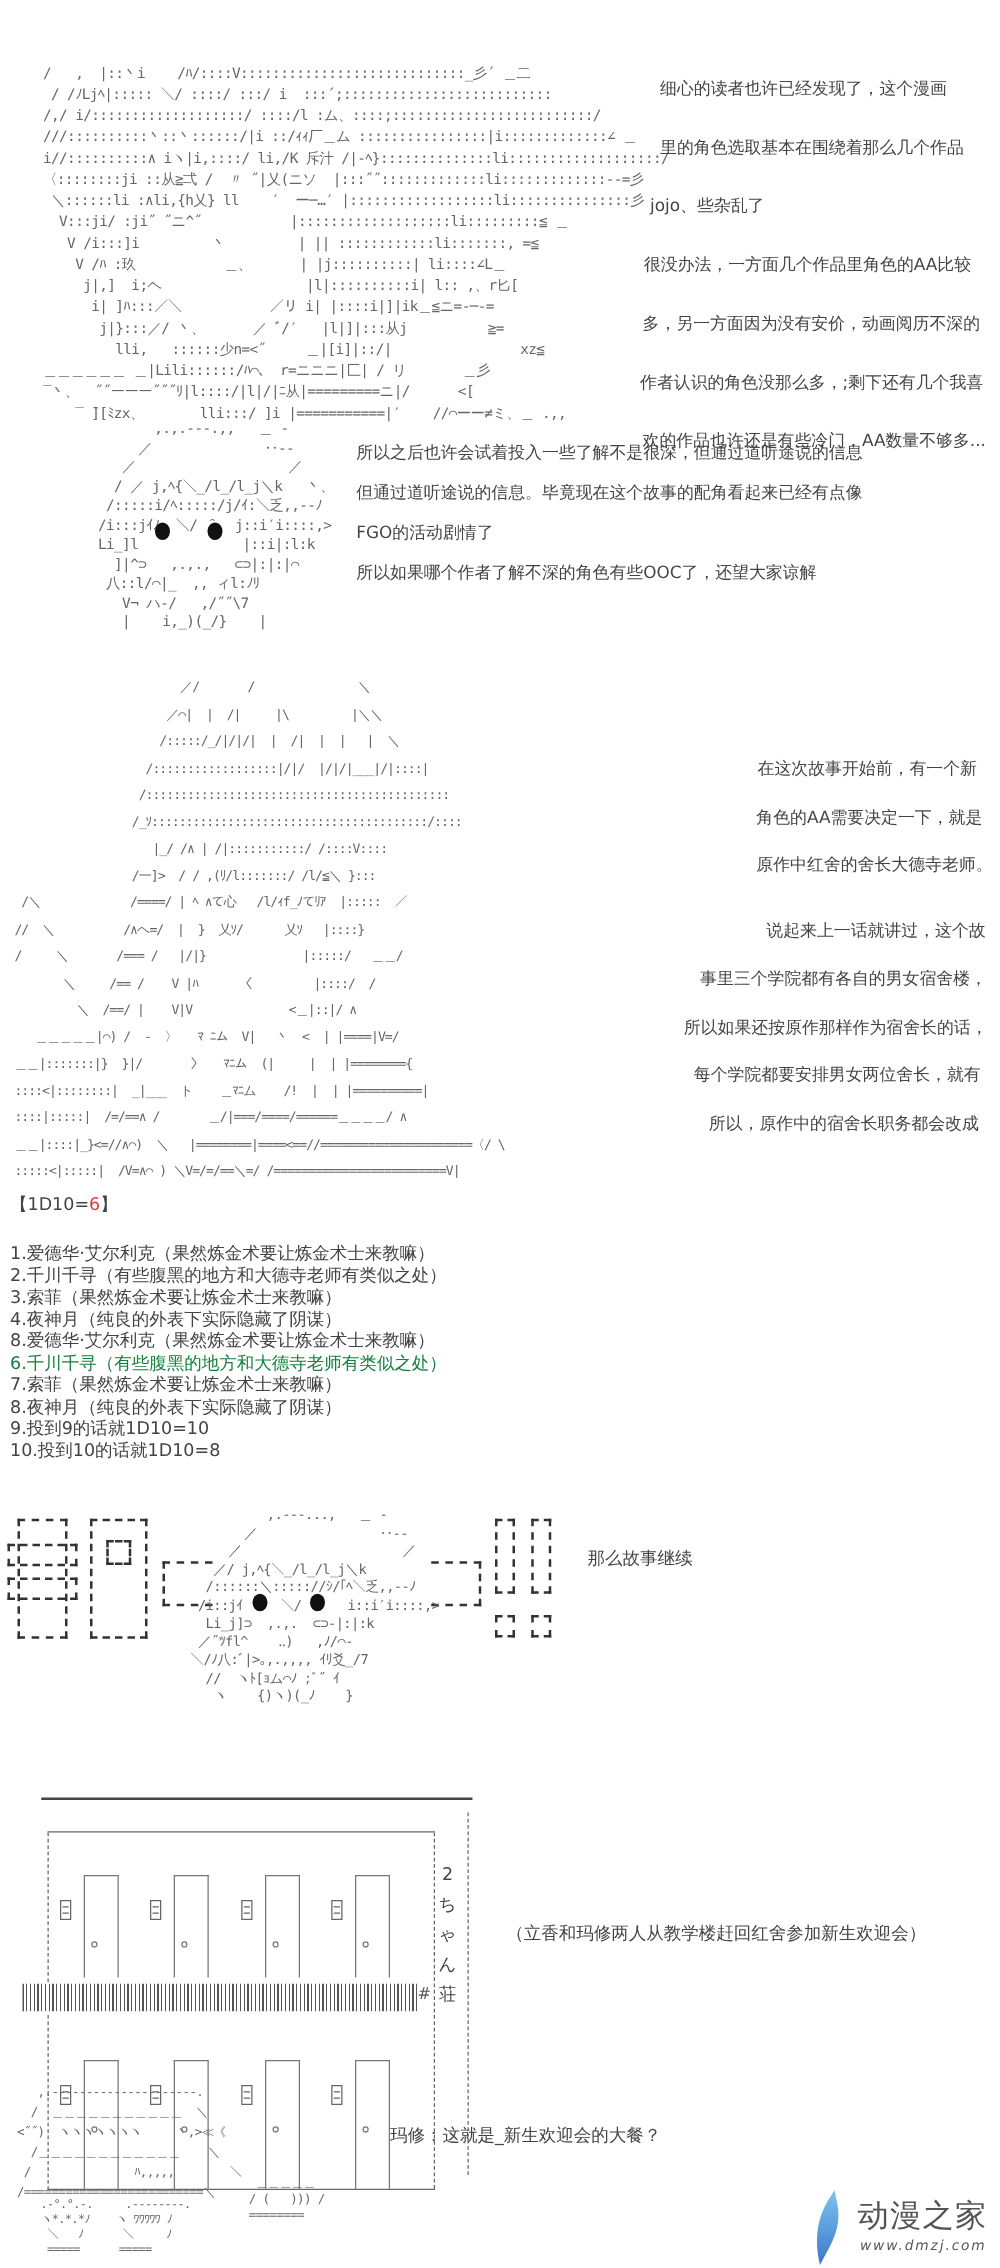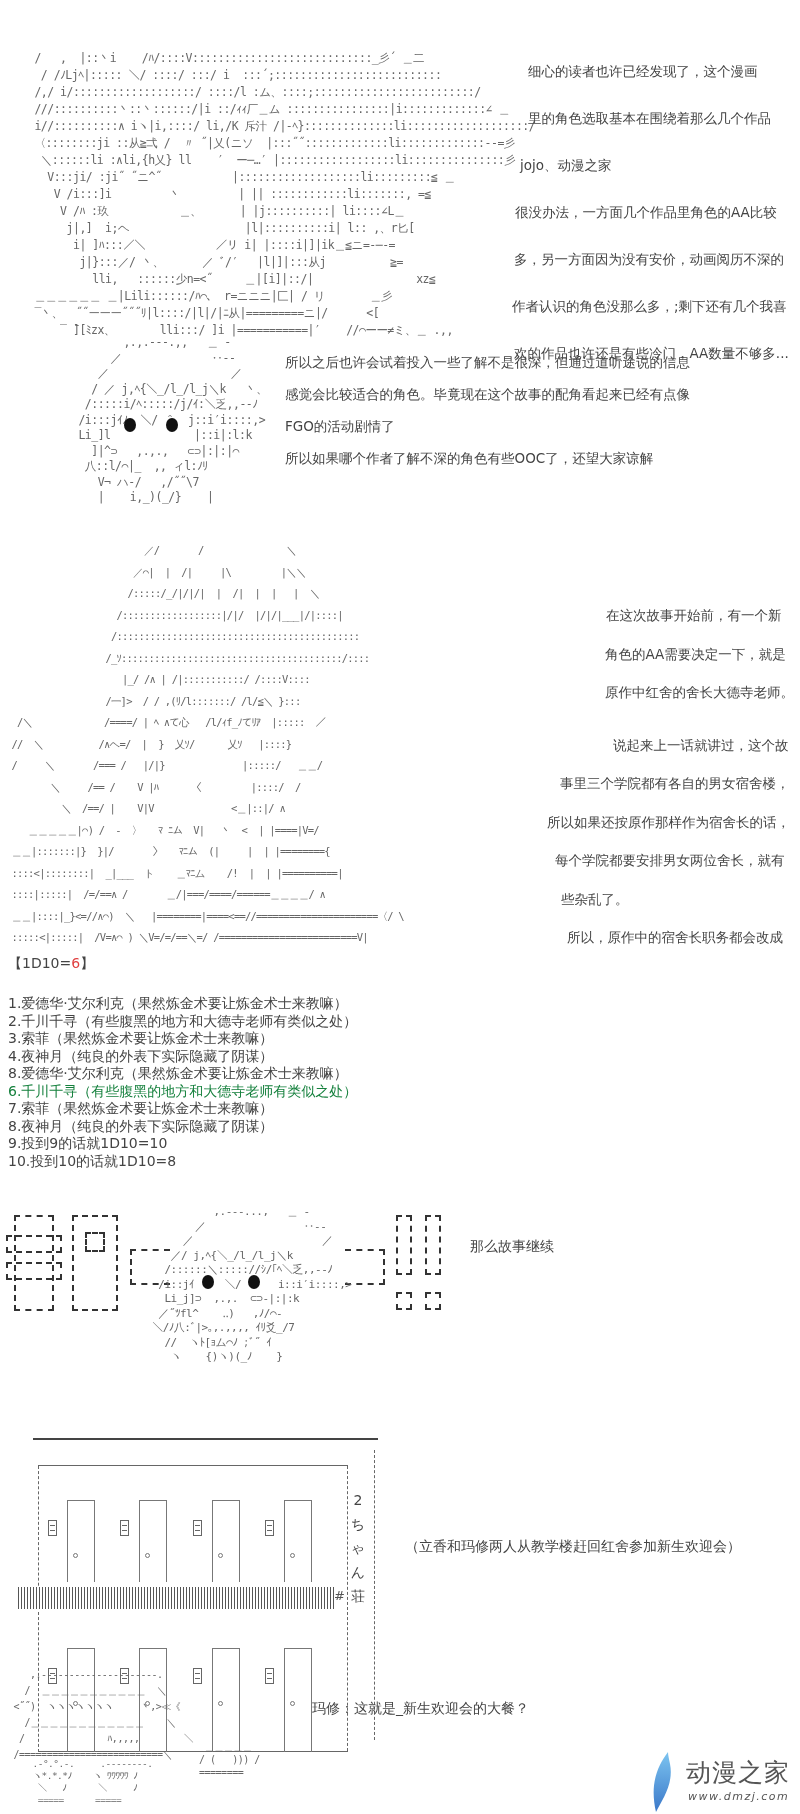--- a/index.html
+++ b/index.html
@@ -52,21 +52,21 @@
        i| ]ﾊ:::／＼           ／リ i| |::::i|]|ik＿≦ニ=-─-=
         j|}:::／/ 丶、      ／ ﾞ/′   |l|]|:::从j          ≧=
           lli,   ::::::少n=&lt;˝     ＿|[i]|::/|                xz≦
  ＿＿＿＿＿＿ ＿|Lili::::::/ﾊ⌒、 r=ニニニ|匚| / リ       ＿彡
  ‾丶、  ˝˝ーーー˝˝˝ﾘ|l::::/|l|/|ﾆ从|=========ニ|/      &lt;[
      ‾ ̄][ﾐzx、       lli:::/ ]i |===========|′    //⌒ーー≠ミ、＿ .,,</pre>
 
 <div class="para" style="left:520px; top:48px; line-height:47px;">
   <span class="ln" style="padding-left:8px">细心的读者也许已经发现了，这个漫画</span>
   <span class="ln" style="padding-left:8px">里的角色选取基本在围绕着那么几个作品</span>
-  <span class="ln" style="padding-left:0">jojo、动漫之家</span>
+  <span class="ln" style="padding-left:0">jojo、些杂乱了</span>
   <span class="ln" style="margin-left:-5px">很没办法，一方面几个作品里角色的AA比较</span>
   <span class="ln" style="margin-left:-6px">多，另一方面因为没有安价，动画阅历不深的</span>
   <span class="ln" style="margin-left:-8px">作者认识的角色没那么多，;剩下还有几个我喜</span>
   <span class="ln" style="margin-left:-6px">欢的作品也许还是有些冷门，AA数量不够多...</span>
 </div>
 
 <pre class="aa" style="left:72px; top:335px; font-size:11.5px; line-height:15.5px;">        ,.,.---.,,   ＿ ‐
       ／              ‥--
     ／                   ／
    / ／ j,ﾍ{＼_/l_/l_j＼k   丶、
@@ -75,21 +75,21 @@
  Li_]l             |::i|:l:k
    ]|^⊃   ,.,.,   ⊂⊃|:|:|⌒
   八::l/⌒|_  ,, ィl:ﾉﾘ
     V¬ ハ-/   ,/˝˝\7
     |    i,_)(_/}    |</pre>
 <div class="dot-eye" style="left:124px; top:418px;"></div>
 <div class="dot-eye" style="left:166px; top:418px;"></div>
 
 <div class="para" style="left:285px; top:346px; line-height:32px;">
   <span class="ln">所以之后也许会试着投入一些了解不是很深，但通过道听途说的信息</span>
-  <span class="ln">感觉会比较适合的角色。毕竟现在这个故事的配角看起来已经有点像</span>
+  <span class="ln">但通过道听途说的信息。毕竟现在这个故事的配角看起来已经有点像</span>
   <span class="ln">FGO的活动剧情了</span>
   <span class="ln">所以如果哪个作者了解不深的角色有些OOC了，还望大家谅解</span>
 </div>
 
 <pre class="aa" style="left:6px; top:540px; font-size:10.5px; line-height:21.5px; letter-spacing:-0.8px;">                         ／/       /               ＼
                        ／⌒|  |  /|     |\         |＼＼
                       /:::::/_/|/|/|  |  /|  |  |   |  ＼
                     /::::::::::::::::::|/|/  |/|/|___|/|::::|
                    /::::::::::::::::::::::::::::::::::::::::::::
                   /_ｿ::::::::::::::::::::::::::::::::::::::::/::::
@@ -108,21 +108,20 @@
  :::::&lt;|:::::|  /V=∧⌒ ) ＼V=/=/==＼=/ /=========================V|</pre>
 
 <div class="para" style="left:545px; top:596px; line-height:38.5px;">
   <span class="ln" style="padding-left:61px">在这次故事开始前，有一个新</span>
   <span class="ln" style="padding-left:60px">角色的AA需要决定一下，就是</span>
   <span class="ln" style="padding-left:60px">原作中红舍的舍长大德寺老师。</span>
   <span class="ln" style="padding-left:68px; margin-top:14px">说起来上一话就讲过，这个故</span>
   <span class="ln" style="padding-left:15px">事里三个学院都有各自的男女宿舍楼，</span>
   <span class="ln" style="padding-left:2px">所以如果还按原作那样作为宿舍长的话，</span>
   <span class="ln" style="padding-left:10px">每个学院都要安排男女两位舍长，就有</span>
-  <span class="ln" style="padding-left:16px">些杂乱了。</span>
   <span class="ln" style="padding-left:22px">所以，原作中的宿舍长职务都会改成</span>
 </div>
 
 <div class="roll">
   <span>【1D10=</span><span class="val">6</span><span>】</span>
 </div>
 
 <div class="list" style="top:995px;">
   <span class="row">1.爱德华·艾尔利克（果然炼金术要让炼金术士来教嘛）</span>
   <span class="row">2.千川千寻（有些腹黑的地方和大德寺老师有类似之处）</span>

